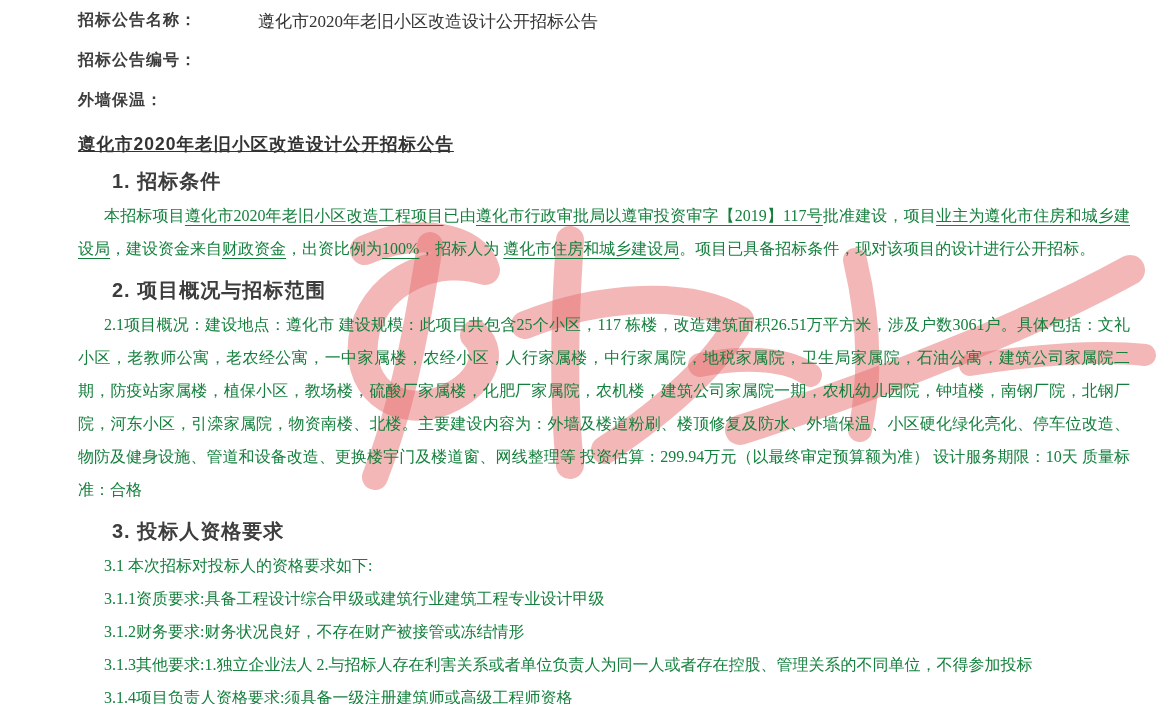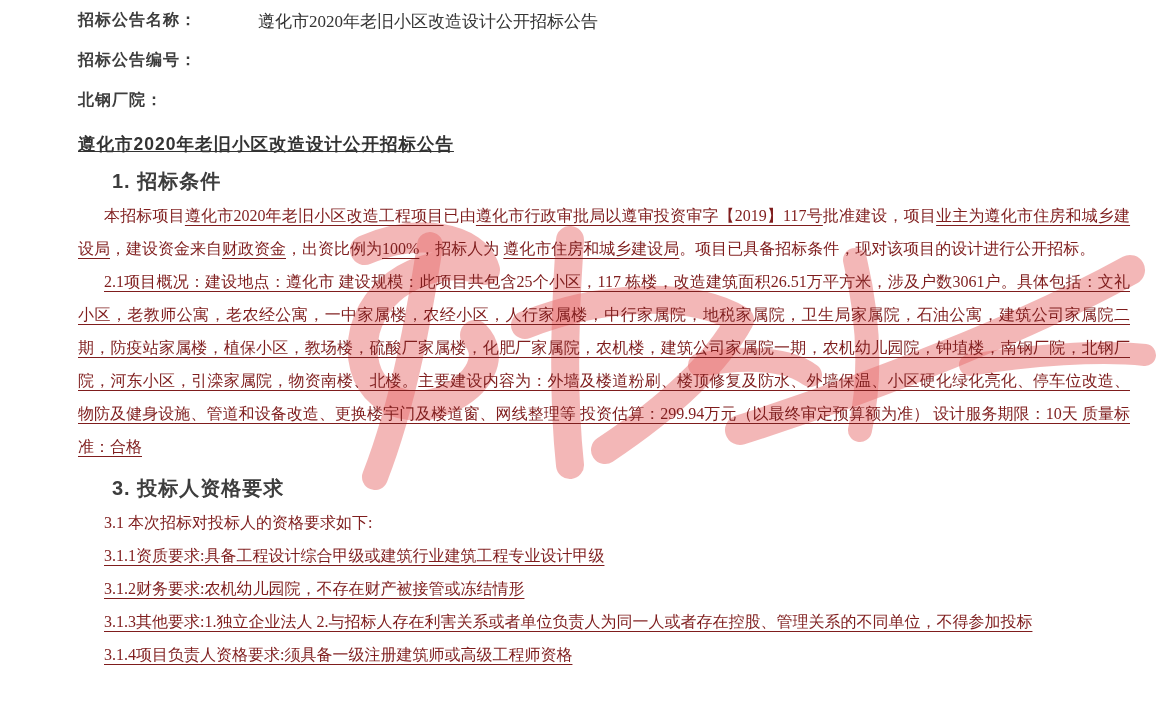--- a/index.html
+++ b/index.html
@@ -31,24 +31,24 @@
     text-decoration:underline;letter-spacing:1px;
   }
   .sec-heading{
     margin:12px 0 4px 72px;
     font-family:"Liberation Sans","DejaVu Sans",sans-serif;
     font-weight:bold;font-size:20px;color:#3d3d3d;letter-spacing:1px;
   }
   .body{
     margin:4px 32px 4px 38px;
     text-indent:26px;
-    font-size:16px;line-height:33px;color:#7f1d1d;
+    font-size:16px;line-height:33px;color:#15803d;
     text-align:justify;
   }
-  .u-all{text-decoration:underline;text-underline-offset:4px;}
+  .u-all{text-underline-offset:4px;}
   .u{text-decoration:underline;text-underline-offset:4px;}
   .tight{margin-top:0;margin-bottom:0;}
 </style>
 </head>
 <body>
 
 <div class="page">
 
   <svg class="watermark" viewBox="0 0 890 275" xmlns="http://www.w3.org/2000/svg">
     <g fill="none" stroke="#e76f6f" stroke-opacity="0.5" stroke-linecap="round" stroke-linejoin="round">
@@ -67,33 +67,34 @@
 
     <div class="meta">
       <div class="meta-row">
         <span class="meta-label">招标公告名称：</span>
         <span class="meta-value">遵化市2020年老旧小区改造设计公开招标公告</span>
       </div>
       <div class="meta-row">
         <span class="meta-label">招标公告编号：</span>
       </div>
       <div class="meta-row">
-        <span class="meta-label">北钢厂院：</span>
+        <span class="meta-label">外墙保温：</span>
         <span class="meta-value"></span>
       </div>
     </div>
 
     <div class="doc-title">遵化市2020年老旧小区改造设计公开招标公告</div>
 
     <div class="sec-heading">1.  招标条件</div>
     <p class="body tight"><span>本招标项目</span><span class="u">遵化市2020年老旧小区改造工程项目</span><span>已由</span><span class="u">遵化市行政审批局以遵审投资审字【2019】117号</span><span>批准建设，项目</span><span class="u">业主为遵化市住房和城乡建设局</span><span>，建设资金来自</span><span class="u">财政资金</span><span>，出资比例为</span><span class="u">100%</span><span>，招标人为 </span><span class="u">遵化市住房和城乡建设局</span><span>。项目已具备招标条件，现对该项目的设计进行公开招标。</span></p>
 
+    <div class="sec-heading">2.  项目概况与招标范围</div>
     <p class="body u-all tight">2.1项目概况：建设地点：遵化市 建设规模：此项目共包含25个小区，117 栋楼，改造建筑面积26.51万平方米，涉及户数3061户。具体包括：文礼小区，老教师公寓，老农经公寓，一中家属楼，农经小区，人行家属楼，中行家属院，地税家属院，卫生局家属院，石油公寓，建筑公司家属院二期，防疫站家属楼，植保小区，教场楼，硫酸厂家属楼，化肥厂家属院，农机楼，建筑公司家属院一期，农机幼儿园院，钟埴楼，南钢厂院，北钢厂院，河东小区，引滦家属院，物资南楼、北楼。主要建设内容为：外墙及楼道粉刷、楼顶修复及防水、外墙保温、小区硬化绿化亮化、停车位改造、物防及健身设施、管道和设备改造、更换楼宇门及楼道窗、网线整理等 投资估算：299.94万元（以最终审定预算额为准）  设计服务期限：10天 质量标准：合格</p>
 
     <div class="sec-heading">3.  投标人资格要求</div>
     <p class="body tight">3.1 本次招标对投标人的资格要求如下:</p>
     <p class="body u-all tight">3.1.1资质要求:具备工程设计综合甲级或建筑行业建筑工程专业设计甲级</p>
-    <p class="body u-all tight">3.1.2财务要求:农机幼儿园院，不存在财产被接管或冻结情形</p>
+    <p class="body u-all tight">3.1.2财务要求:财务状况良好，不存在财产被接管或冻结情形</p>
     <p class="body u-all tight">3.1.3其他要求:1.独立企业法人  2.与招标人存在利害关系或者单位负责人为同一人或者存在控股、管理关系的不同单位，不得参加投标</p>
     <p class="body u-all tight">3.1.4项目负责人资格要求:须具备一级注册建筑师或高级工程师资格</p>
 
   </div>
 </div>
 
 </body></html>

